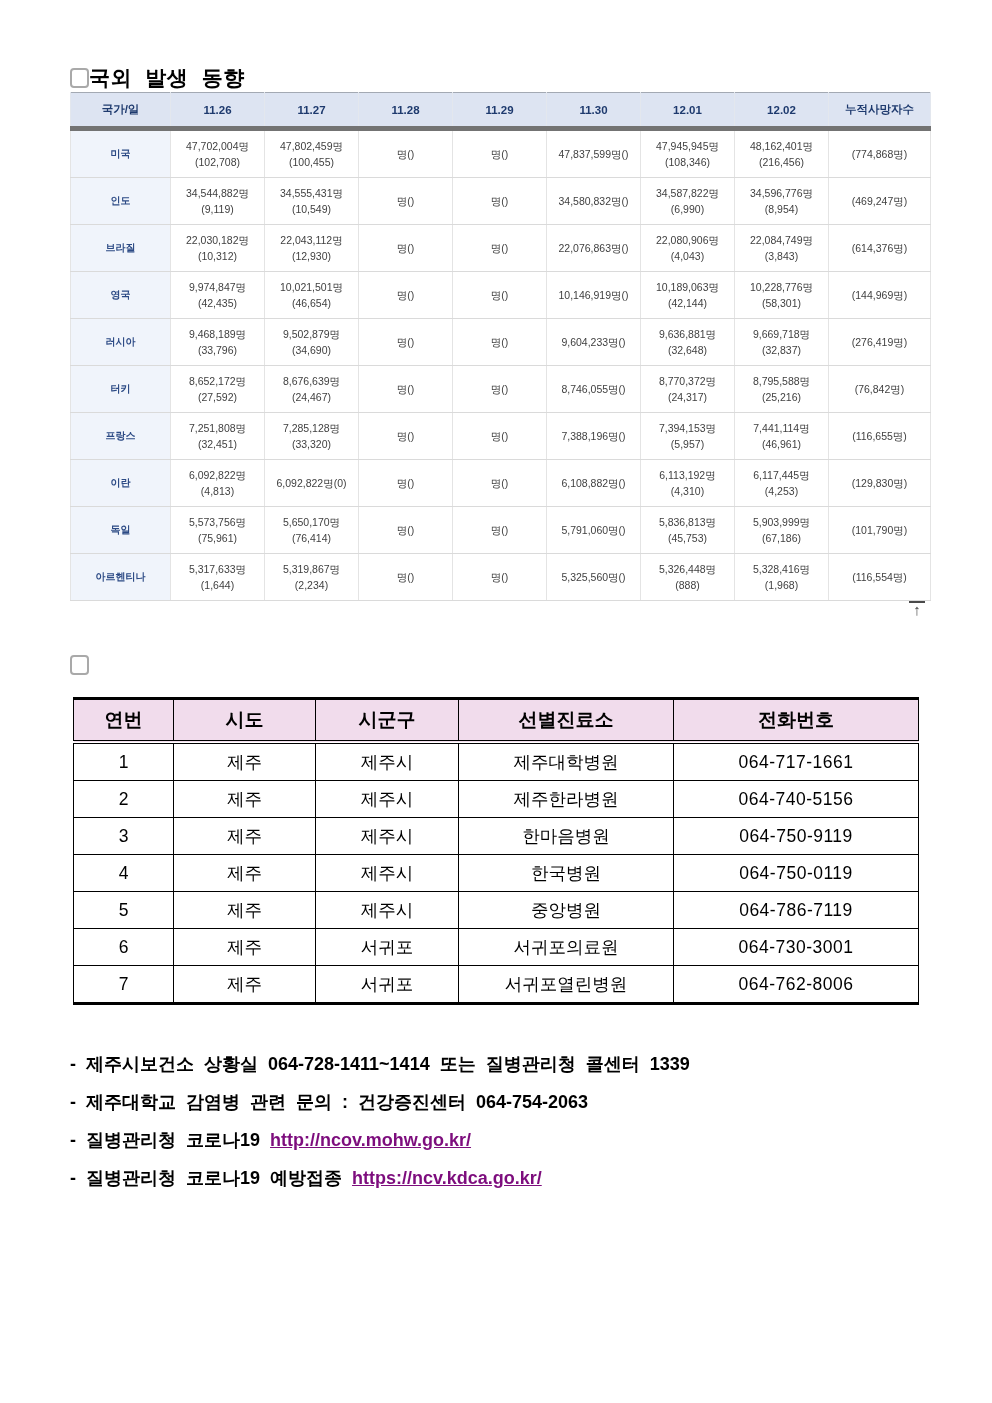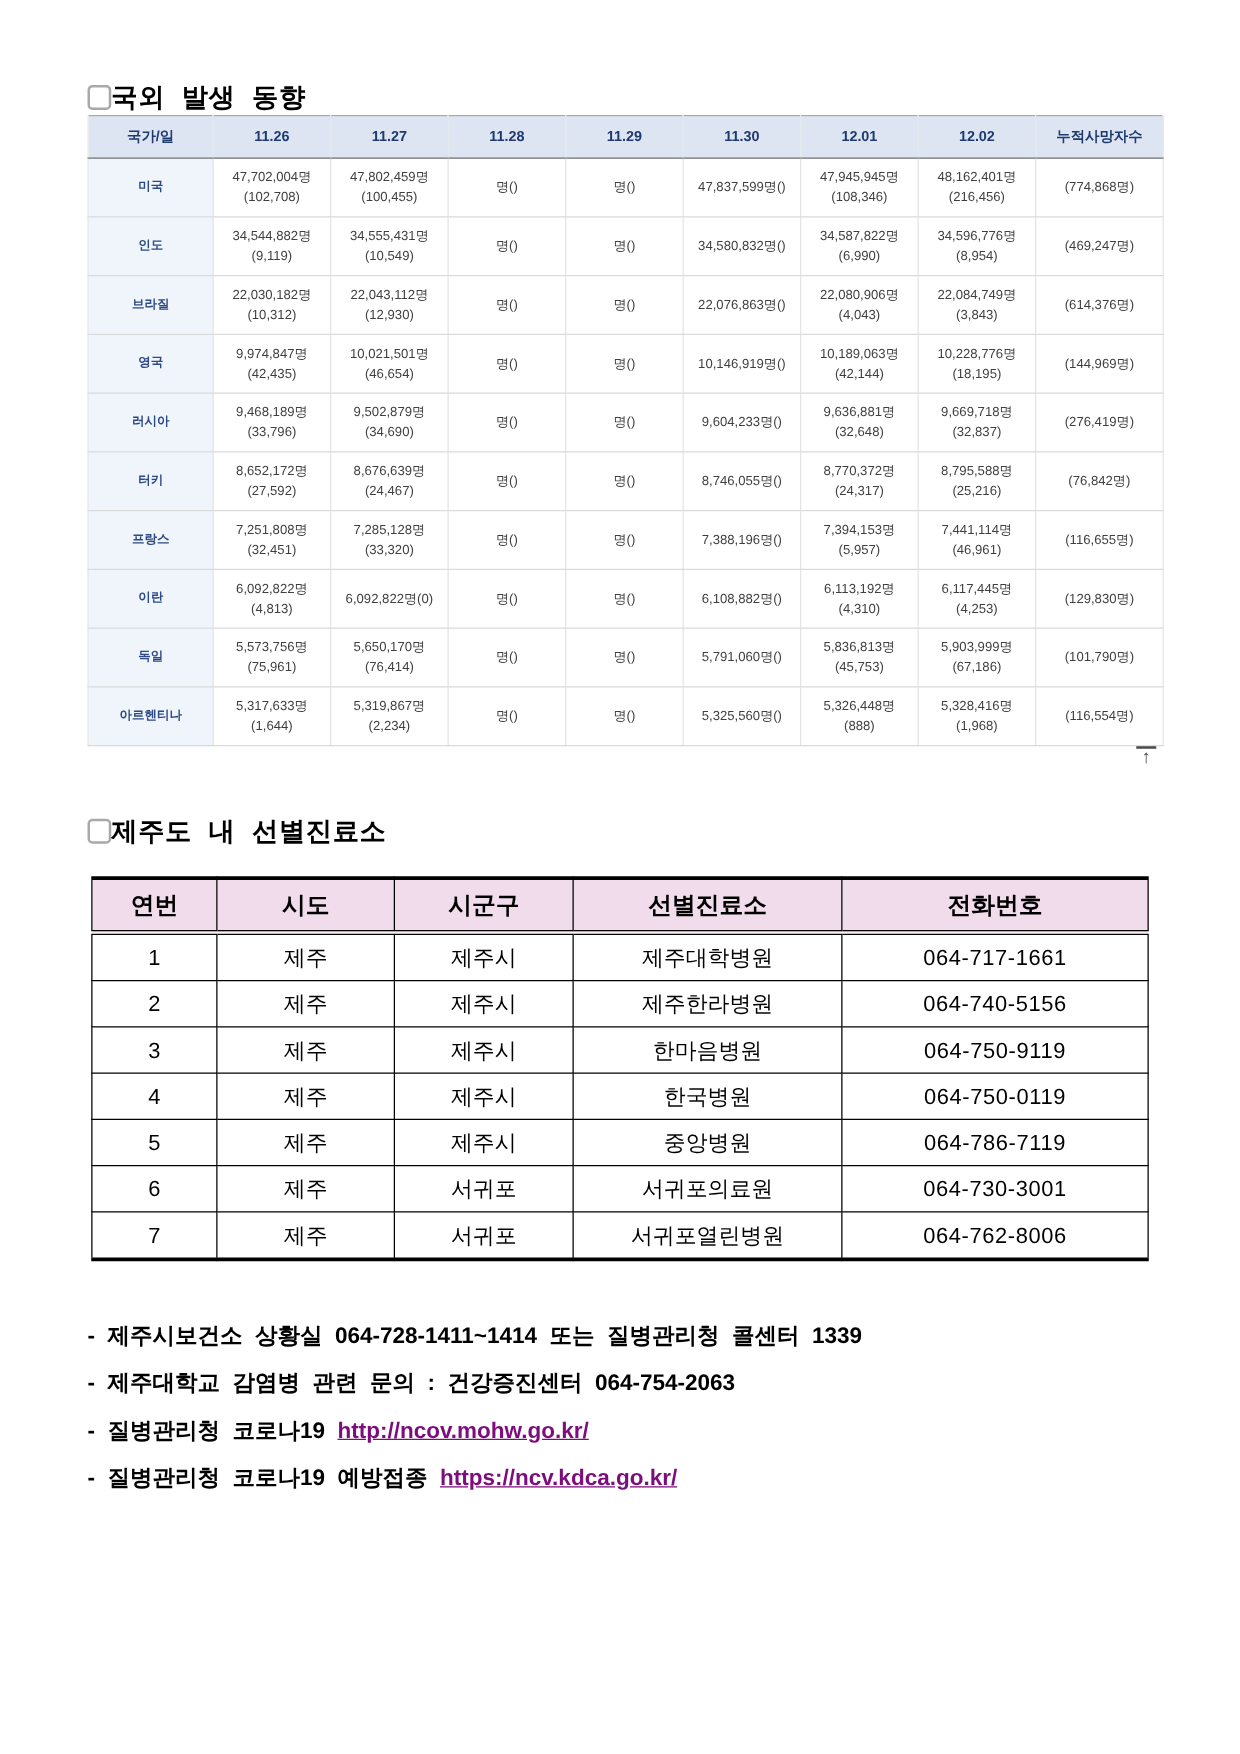--- a/index.html
+++ b/index.html
@@ -7,21 +7,21 @@
   .content{position:absolute;left:70px;top:64px;width:860px;}
 
   
   .sec-title{display:flex;align-items:center;font-size:21px;font-weight:bold;color:#000;word-spacing:7px;letter-spacing:.5px;}
   .checkbox{width:15px;height:16px;border:2px solid #a9a9a9;border-radius:4px;background:#fff;flex:0 0 auto;}
 
   
   .t1-note{text-align:right;font-size:10px;color:#8a8a8a;margin:14px 2px 3px 0;}
   .t1-wrap{position:relative;}
   table.t1{width:860px;border-collapse:collapse;table-layout:fixed;border-top:1px solid #a3a9b3;border-bottom:1px solid #d6d6d6;}
-  table.t1 th{background:#dde4f2;color:#1e3a6e;font-size:11.5px;font-weight:bold;padding:9px 2px;border-bottom:1px solid #737373;border-left:1px solid #e3e7ee;border-right:1px solid #e3e7ee;}
+  table.t1 th{background:#dde4f2;color:#1e3a6e;font-size:11.5px;font-weight:bold;padding:9px 2px;border-bottom:5px solid #737373;border-left:1px solid #e3e7ee;border-right:1px solid #e3e7ee;}
   table.t1 td{font-size:10.5px;color:#3f3f3f;text-align:center;vertical-align:middle;padding:6px 2px;line-height:1.55;border-bottom:1px solid #dadada;border-left:1px solid #e4e4e4;border-right:1px solid #e4e4e4;height:34px;}
   table.t1 td.country{background:#f0f4fb;color:#2c4a85;font-weight:bold;font-size:10px;}
   table.t1 col.c-country{width:100px;}
   table.t1 col.c-date{width:94px;}
   table.t1 col.c-deaths{width:102px;}
 
   .topicon{position:absolute;right:4px;bottom:-16px;width:18px;text-align:center;color:#4a4a4a;}
   .topicon .bar{display:block;height:2px;background:#4a4a4a;margin:0 1px;}
   .topicon .arr{display:block;font-size:15px;line-height:14px;margin-top:0;}
 
@@ -182,21 +182,21 @@
             </td>
             <td>
               <div>10,146,919명()</div>
             </td>
             <td>
               <div>10,189,063명</div>
               <div>(42,144)</div>
             </td>
             <td>
               <div>10,228,776명</div>
-              <div>(18,195)</div>
+              <div>(58,301)</div>
             </td>
             <td>(144,969명)</td>
           </tr>
           <tr>
             <td class="country">러시아</td>
             <td>
               <div>9,468,189명</div>
               <div>(33,796)</div>
             </td>
             <td>
@@ -369,21 +369,20 @@
         </tbody>
     </table>
     <div class="topicon">
       <span class="bar"></span>
       <span class="arr">↑</span>
     </div>
   </div>
 
   <div class="sec-title sec2">
     <span class="checkbox"></span>
-    <span>제주도 내 선별진료소</span>
   </div>
 
   <table class="t2">
     <colgroup>
         <col class="c0">
         <col class="c1">
         <col class="c2">
         <col class="c3">
         <col class="c4">
       </colgroup>

